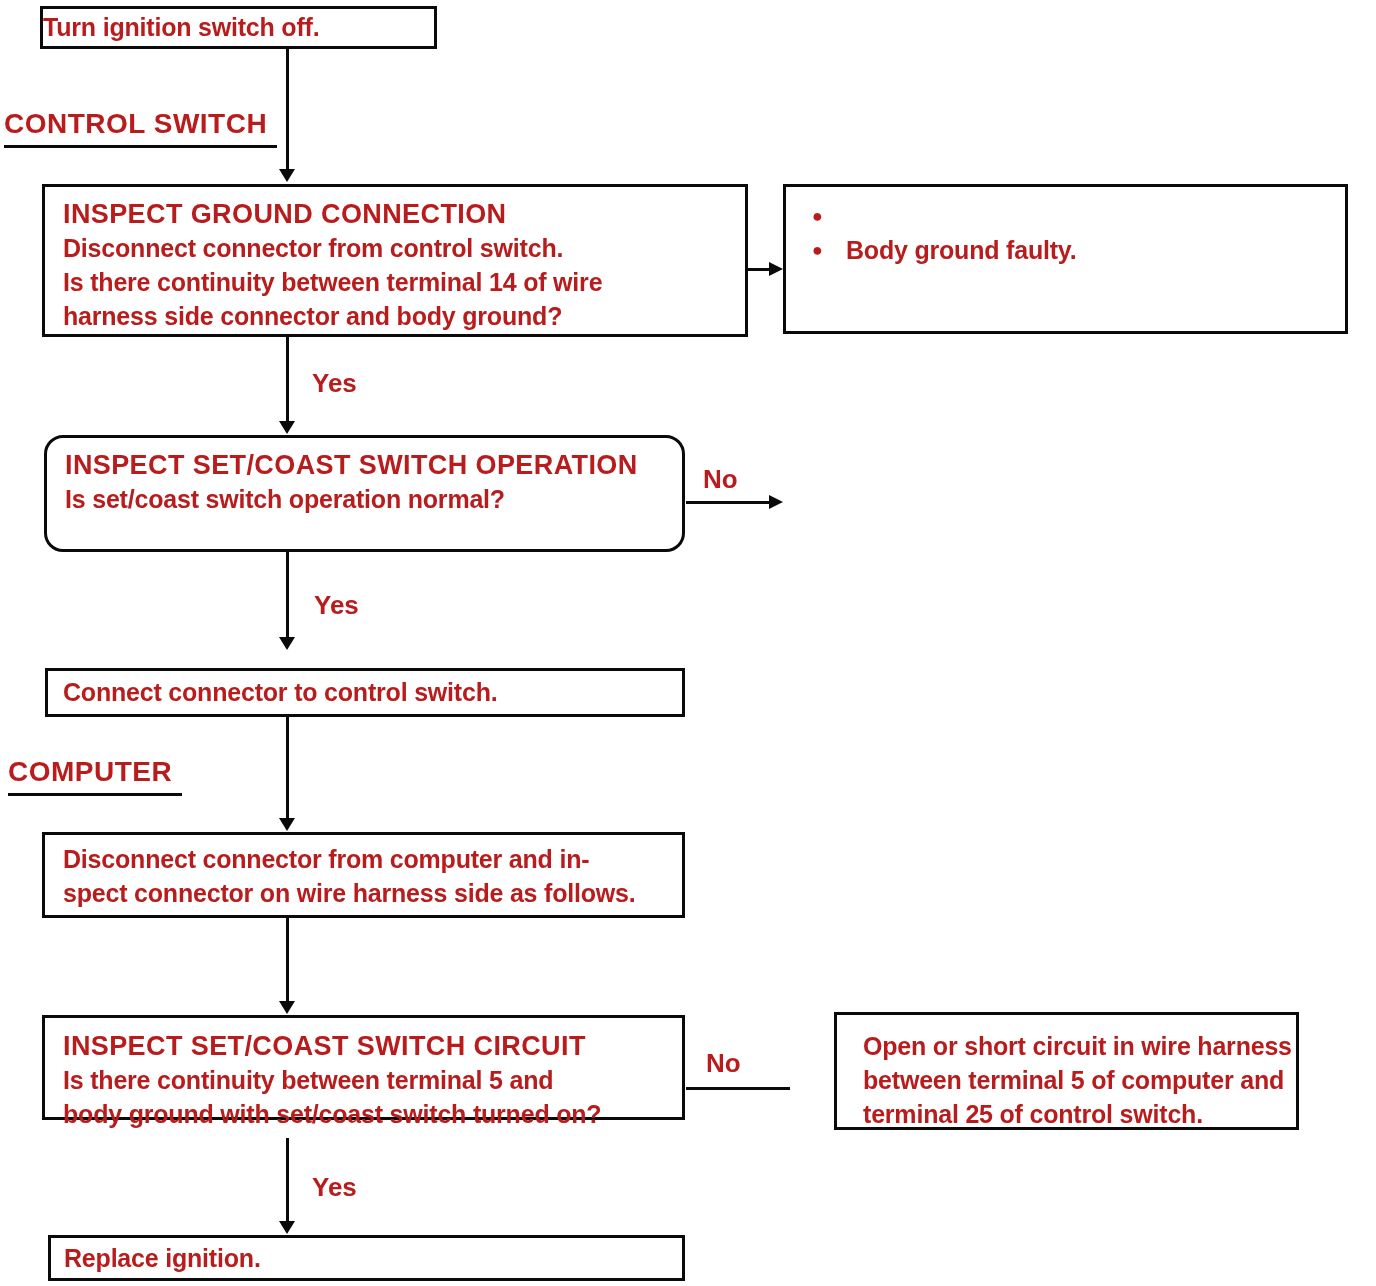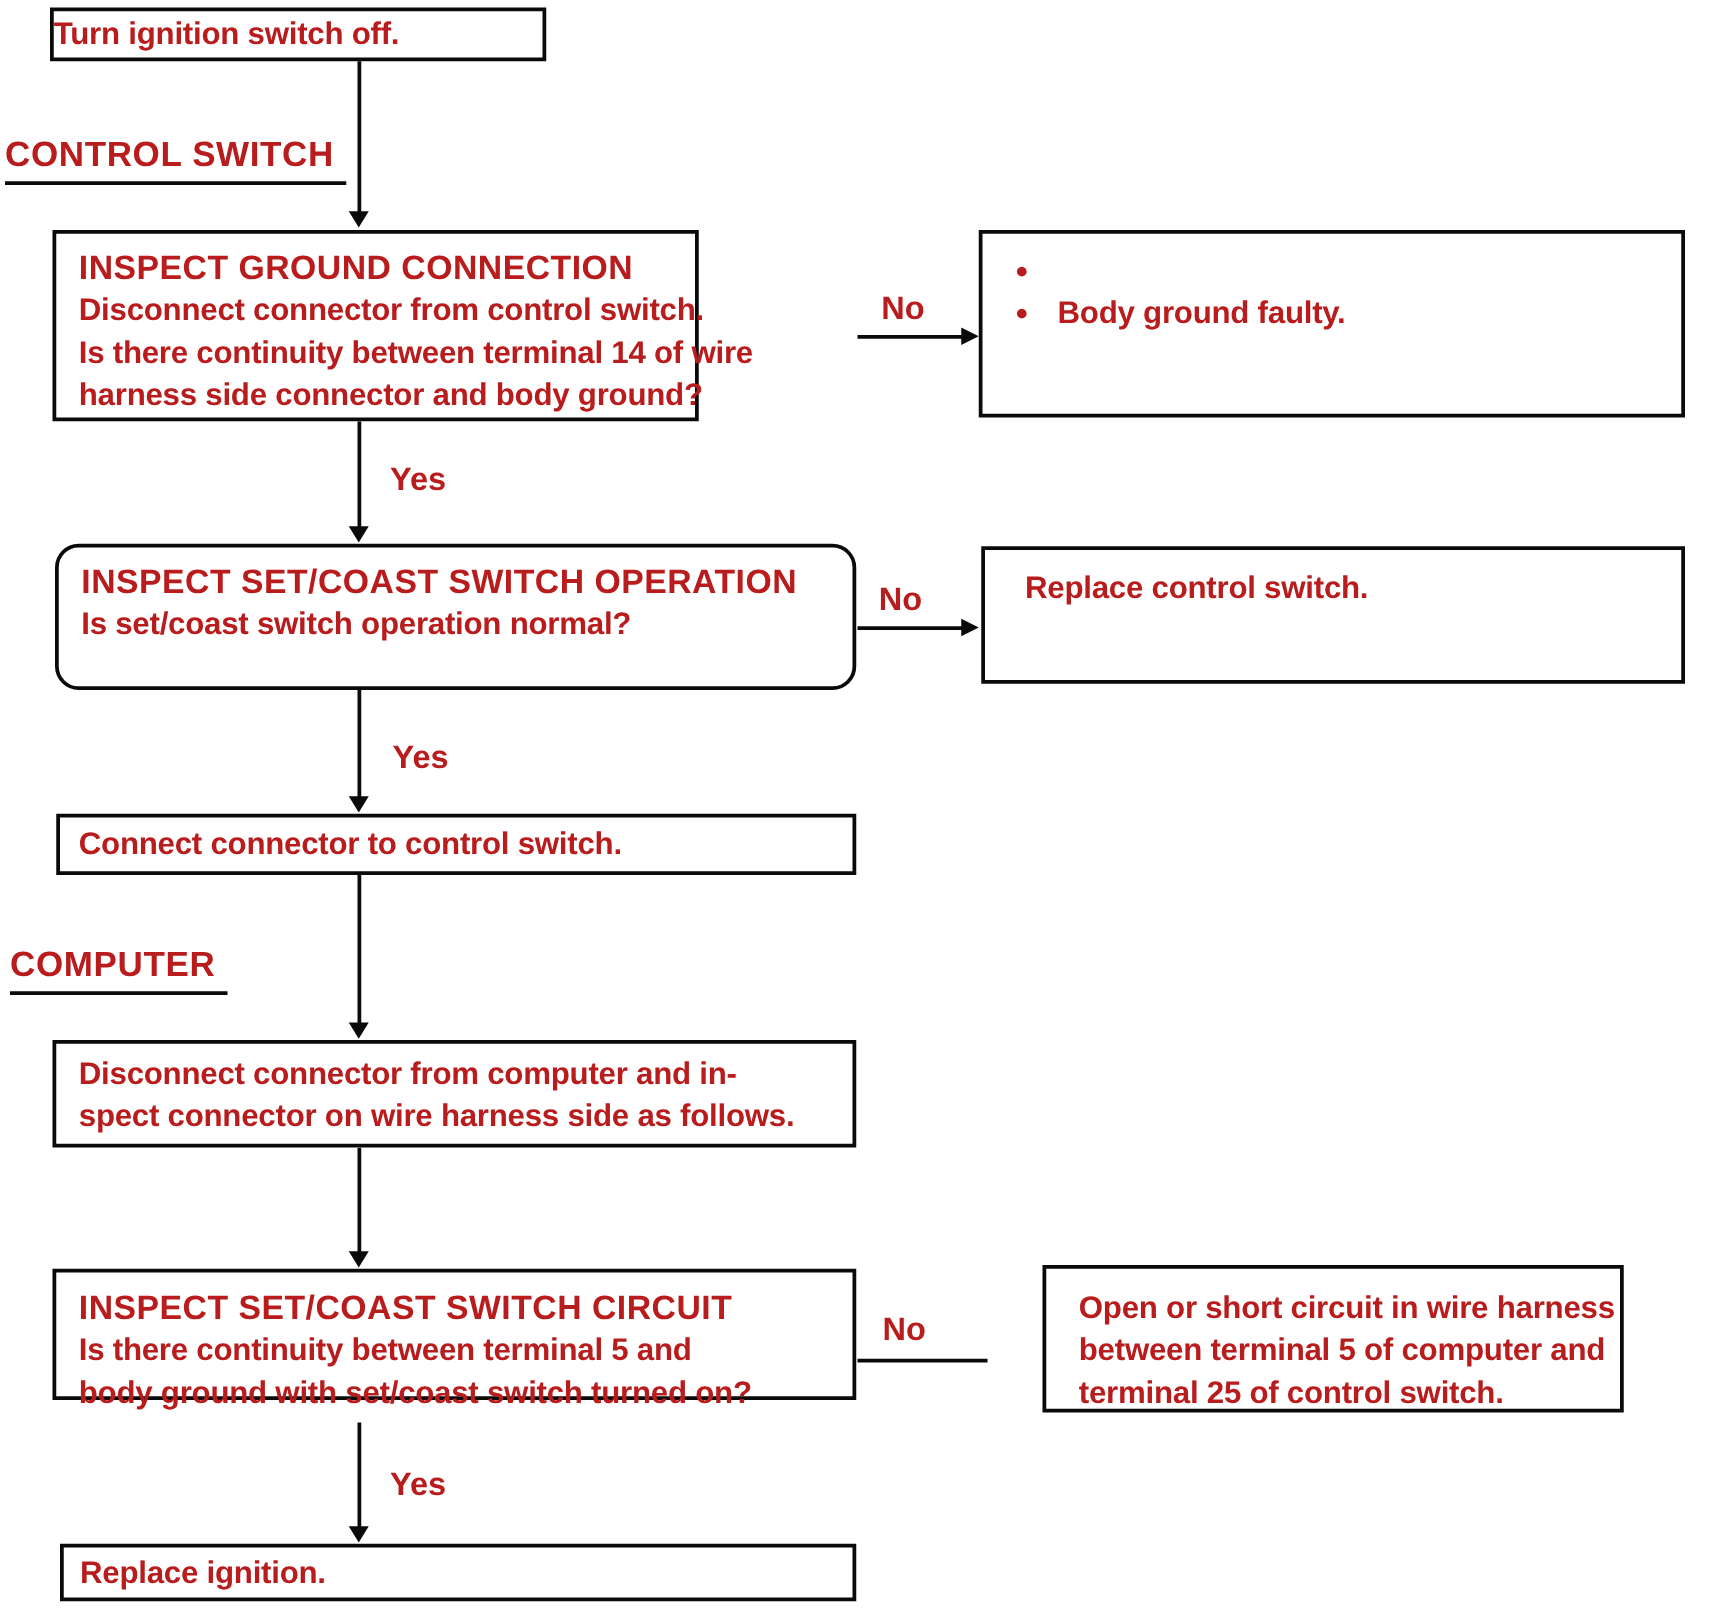--- a/index.html
+++ b/index.html
@@ -59,25 +59,25 @@
     font-size:18px;line-height:34px;
     width:16px;flex:0 0 16px;margin-right:18px;
   }
   .bullet-text{font-size:25px;font-weight:700;letter-spacing:-.2px;line-height:34px;white-space:pre;}
 
   
   #box-start{left:40px;top:6px;width:397px;height:43px;}
   #heading-control-switch{left:4px;top:108px;}
   #heading-computer{left:8px;top:756px;}
 
-  #box-inspect-ground{left:42px;top:184px;width:517px;height:153px;padding:10px 8px 8px 18px;}
+  #box-inspect-ground{left:42px;top:184px;width:706px;height:153px;padding:10px 8px 8px 18px;}
   #box-ground-fault{left:783px;top:184px;width:565px;height:150px;padding:12px 10px 8px 26px;}
   #box-inspect-operation{left:44px;top:435px;width:641px;height:117px;padding:10px 8px 8px 18px;border-radius:19px;}
   #box-replace-control-switch{left:785px;top:437px;width:563px;height:110px;padding:13px 10px 8px 32px;}
-  #box-connect-connector{left:45px;top:651px;width:640px;height:49px;padding-left:15px;}
+  #box-connect-connector{left:45px;top:668px;width:640px;height:49px;padding-left:15px;}
   #box-disconnect-computer{left:42px;top:832px;width:643px;height:86px;padding:7px 8px 6px 18px;}
   #box-inspect-circuit{left:42px;top:1015px;width:643px;height:105px;padding:11px 8px 8px 18px;}
   #box-circuit-fault{left:790px;top:1012px;width:465px;height:118px;padding:14px 10px 8px 26px;margin-left:44px;}
   #box-replace-computer{left:48px;top:1235px;width:637px;height:46px;padding-left:13px;}
 
   #v1{left:286px;top:49px;height:122px;}   #ah1{left:279px;top:169px;}
   #v2{left:286px;top:337px;height:86px;}   #ah2{left:279px;top:421px;}
   #v3{left:286px;top:547px;height:92px;}   #ah3{left:279px;top:637px;}
   #v4{left:286px;top:700px;height:120px;}  #ah4{left:279px;top:818px;}
   #v5{left:286px;top:918px;height:85px;}   #ah5{left:279px;top:1001px;}
@@ -149,23 +149,20 @@
       <span class="bullet-dot">●</span>
       <span class="bullet-text">Body ground faulty.</span>
     </div>
   </div>
 
   <div class="box" id="box-inspect-operation">
     <div class="box-title">INSPECT SET/COAST SWITCH OPERATION</div>
     <div class="box-body">Is set/coast switch operation normal?</div>
   </div>
 
-  <div class="box" id="box-replace-control-switch">
-    <div class="box-body">Replace control switch.</div>
-  </div>
 
   <div class="box single" id="box-connect-connector">
     <span class="box-body">Connect connector to control switch.</span>
   </div>
 
   <div class="box" id="box-disconnect-computer">
     <div class="box-body">Disconnect connector from computer and in-
 spect connector on wire harness side as follows.</div>
   </div>
 

